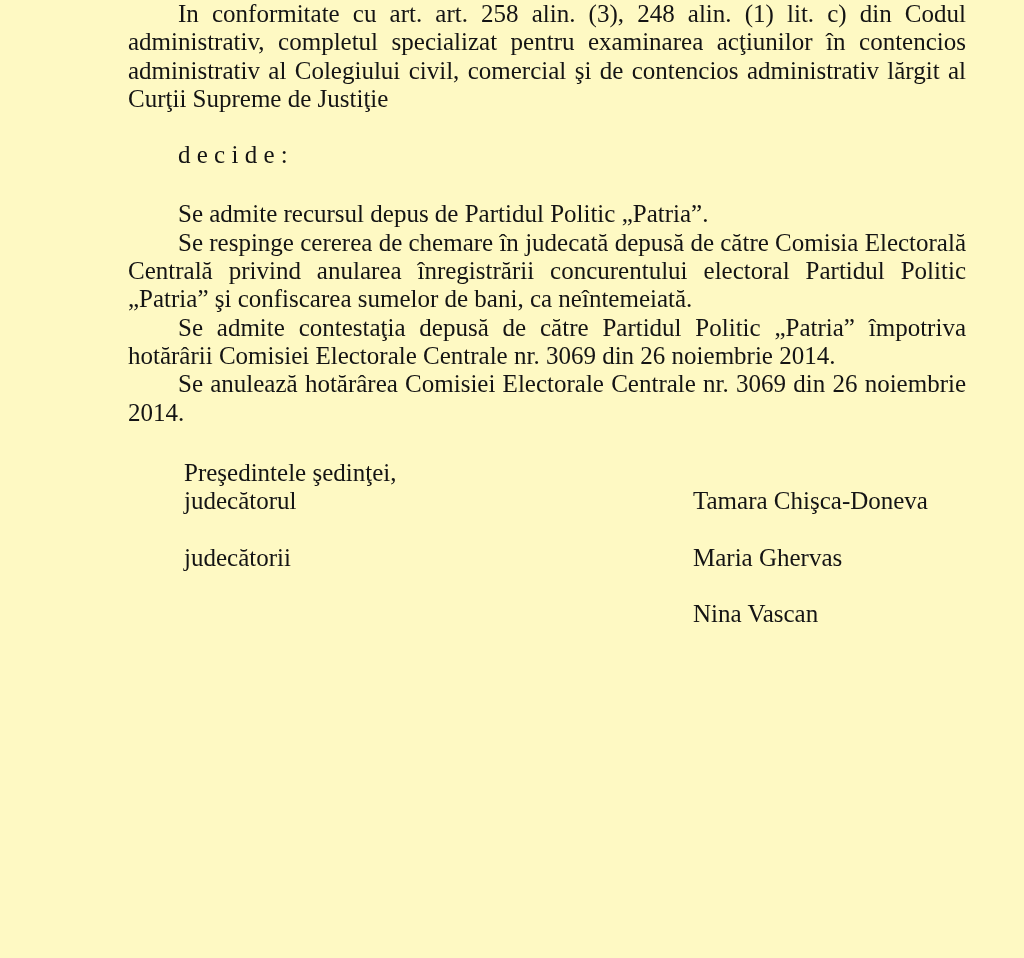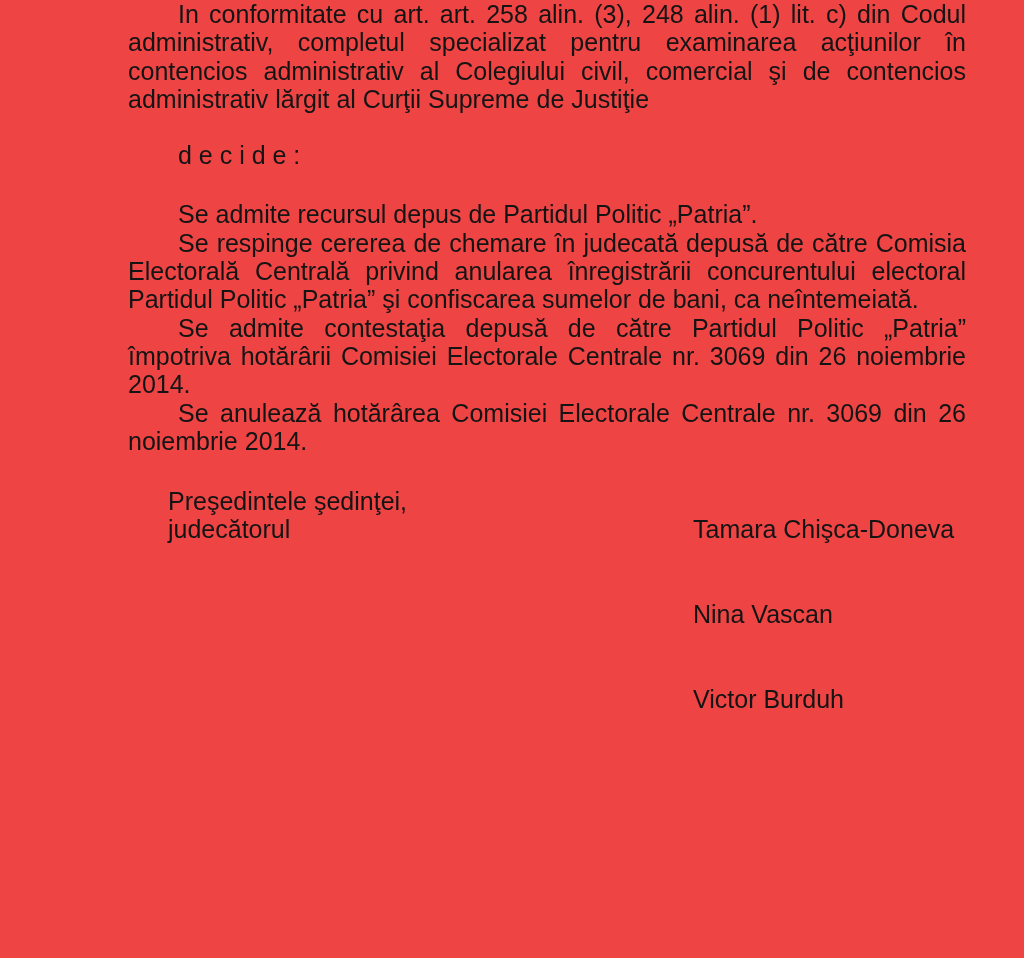--- a/index.html
+++ b/index.html
@@ -4,23 +4,23 @@
 <style>
   html, body {
     margin: 0;
     padding: 0;
     background: #ffffff;
   }
   .page {
     position: relative;
     width: 1024px;
     height: 958px;
-    background: #ef4444;
+    background: #fef9c3;
     overflow: hidden;
-    font-family: Liberation Sans, sans-serif;
+    font-family: Liberation Serif, serif;
     color: #141414;
   }
   .text-block {
     position: absolute;
     left: 128px;
     top: 0;
     width: 838px;
     font-size: 25px;
     line-height: 28.3px;
   }
@@ -37,21 +37,21 @@
   }
   .sp-a { height: 28px; }
   .sp-b { height: 31px; }
   .sp-c { height: 32px; }
   .sig-row {
     position: relative;
     height: 28.3px;
   }
   .sig-label {
     display: inline-block;
-    margin-left: 40px;
+    margin-left: 56px;
     white-space: nowrap;
   }
   .sig-name {
     position: absolute;
     left: 565px;
     top: 0;
     white-space: nowrap;
   }
 </style>
 </head>
@@ -86,31 +86,32 @@
         <span class="sig-label">Preşedintele şedinţei,</span>
       </div>
 
       <div class="sig-row">
         <span class="sig-label">judecătorul</span>
         <span class="sig-name">Tamara Chişca-Doneva</span>
       </div>
 
       <div class="sig-row"></div>
 
+      <div class="sig-row">
+        <span class="sig-label">judecătorii</span>
+        <span class="sig-name">Maria Ghervas</span>
+      </div>
 
       <div class="sig-row"></div>
 
       <div class="sig-row">
         <span class="sig-name">Nina Vascan</span>
       </div>
 
       <div class="sig-row"></div>
 
 
       <div class="sig-row"></div>
 
-      <div class="sig-row">
-        <span class="sig-name">Victor Burduh</span>
-      </div>
 
     </div>
   </div>
 </div>
 
 </body></html>

